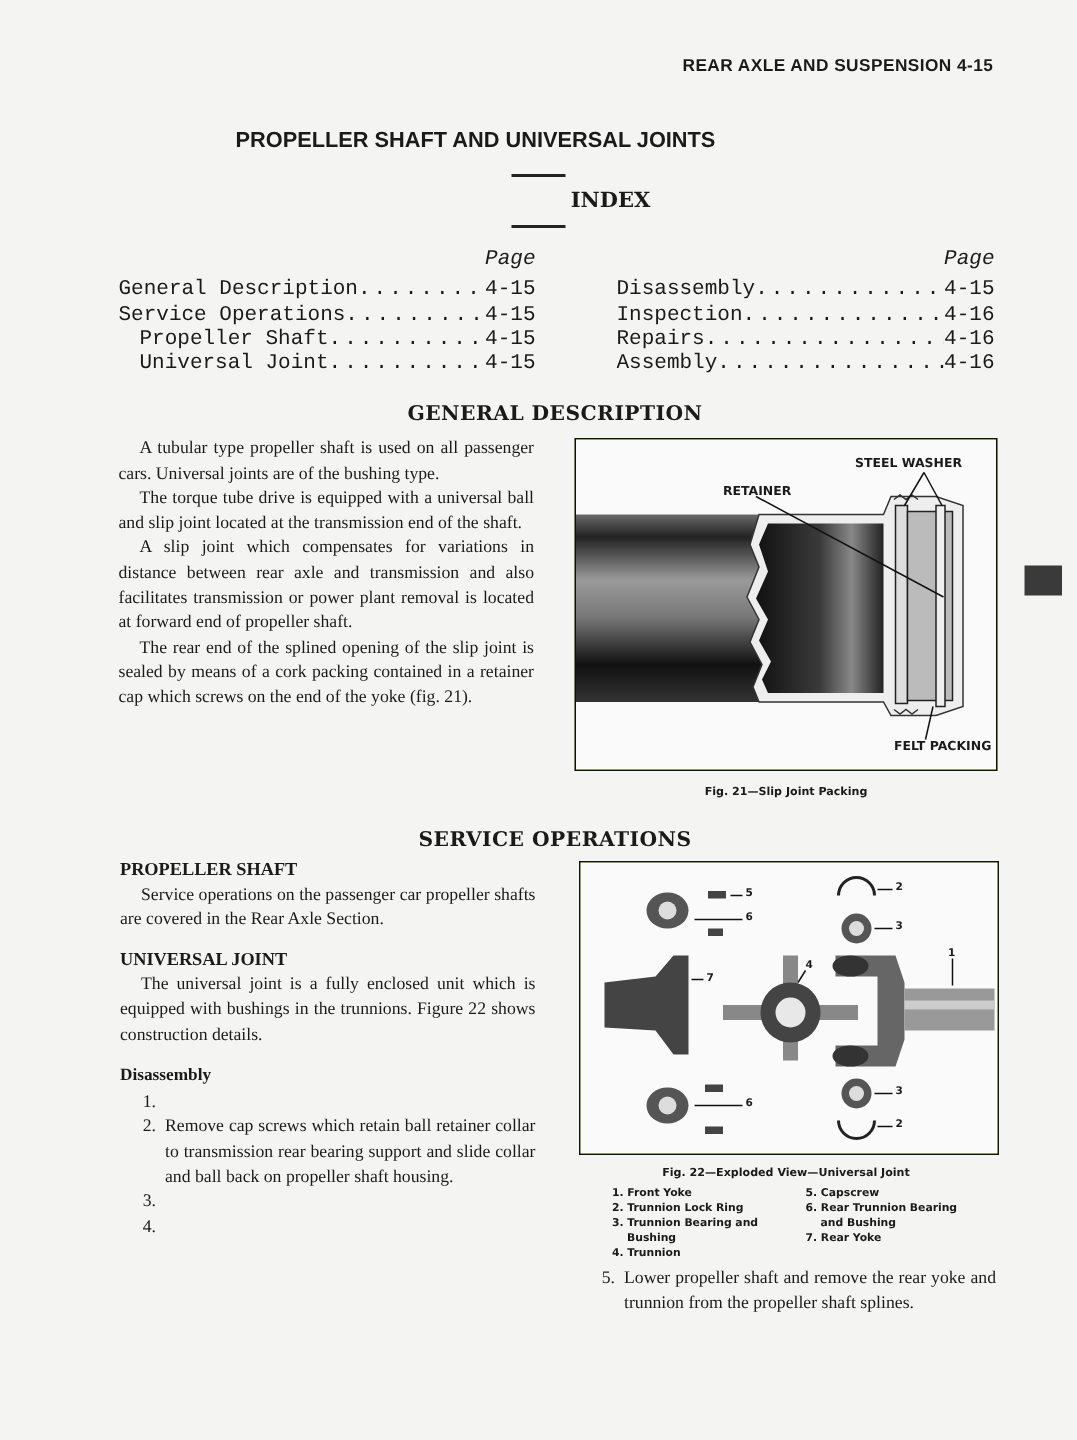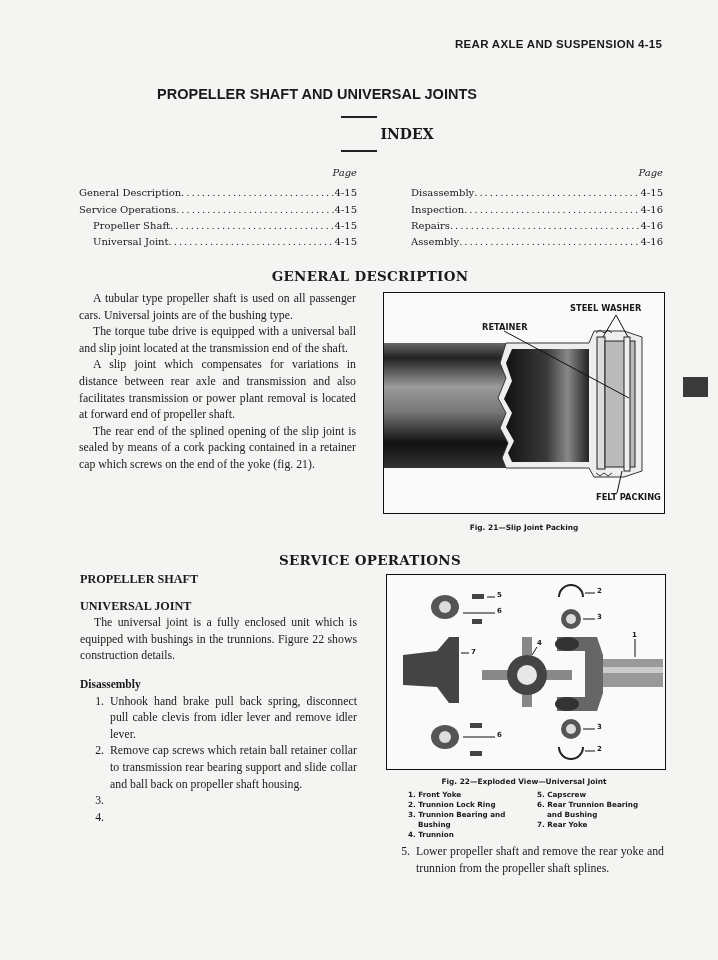--- a/index.html
+++ b/index.html
@@ -3,21 +3,21 @@
 <meta charset="utf-8">
 <style>
   html, body { margin:0; padding:0; }
   body { width:718px; height:960px; background:#f4f4f2; position:relative; overflow:hidden; color:#1a1a1a; font-family:"DejaVu Serif", serif; }
   .abs { position:absolute; }
   .sans { font-family:Liberation Sans, sans-serif; font-weight:bold; }
   .runhead { left:455px; top:38px; font-size:11.5px; letter-spacing:0.3px; }
   .title { left:0; width:634px; top:86px; text-align:center; font-size:14.5px; }
   .rule { height:2px; background:#222; }
   .index-head { left:0; width:718px; top:126px; text-align:center; font-size:14px; font-weight:bold; font-family:"DejaVu Serif", serif;padding-left:48px; }
-  .toc { font-size:10px; line-height:16.3px; }
+  .toc { font-size:14px; line-height:16.3px;font-family:Liberation Mono, monospace; }
   .toc .pg { text-align:right; font-style:italic; margin-bottom:4px; }
   .toc .row { display:flex; white-space:nowrap; overflow:hidden; }
   .toc .row .lbl { flex:0 0 auto; }
   .toc .row .dots { flex:1 1 auto; overflow:hidden; letter-spacing:2px; }
   .toc .row .dots::after { content:"......................................................................"; }
   .toc .row .num { flex:0 0 auto; }
   .toc .row.indent .lbl { padding-left:14px; }
   .sect { font-size:13.5px; font-weight:bold; text-align:center; letter-spacing:0.3px; }
   .body { font-size:11.8px; line-height:16.6px; text-align:justify;font-family:Liberation Serif, serif; }
   .body p { margin:0; text-indent:14px; }
@@ -133,29 +133,29 @@
   <div class="abs label" style="left:186px; top:10px;">STEEL WASHER</div>
   <div class="abs label" style="left:98px; top:29px;">RETAINER</div>
   <div class="abs label" style="left:184px; top:199px;padding-left:28px;">FELT PACKING</div>
 </div>
 <div class="abs cap" style="left:383px; top:523px; width:282px;">Fig. 21—Slip Joint Packing</div>
 
 <div class="abs sect" style="left:0; width:740px; top:552px;">SERVICE OPERATIONS</div>
 
 <div class="abs body" style="left:80px; top:571px; width:277px;">
   <div class="sub">PROPELLER SHAFT</div>
+  <p>Service operations on the passenger car propeller shafts are covered in the Rear Axle Section.</p>
   <div style="height:10px;"></div>
   <div class="sub">UNIVERSAL JOINT</div>
   <p>The universal joint is a fully enclosed unit which is equipped with bushings in the trunnions. Figure 22 shows construction details.</p>
   <div style="height:12px;"></div>
   <div class="subsmall">Disassembly</div>
   <ol class="steps">
     <li>
         <span class="n">1.</span>
-        <span class="t">Unhook hand brake pull back spring, disconnect pull cable clevis from idler lever and remove idler lever.</span>
       </li>
     <li>
         <span class="n">2.</span>
         <span class="t">Remove cap screws which retain ball retainer collar to transmission rear bearing support and slide collar and ball back on propeller shaft housing.</span>
       </li>
     <li>
         <span class="n">3.</span>
       </li>
     <li>
         <span class="n">4.</span>

